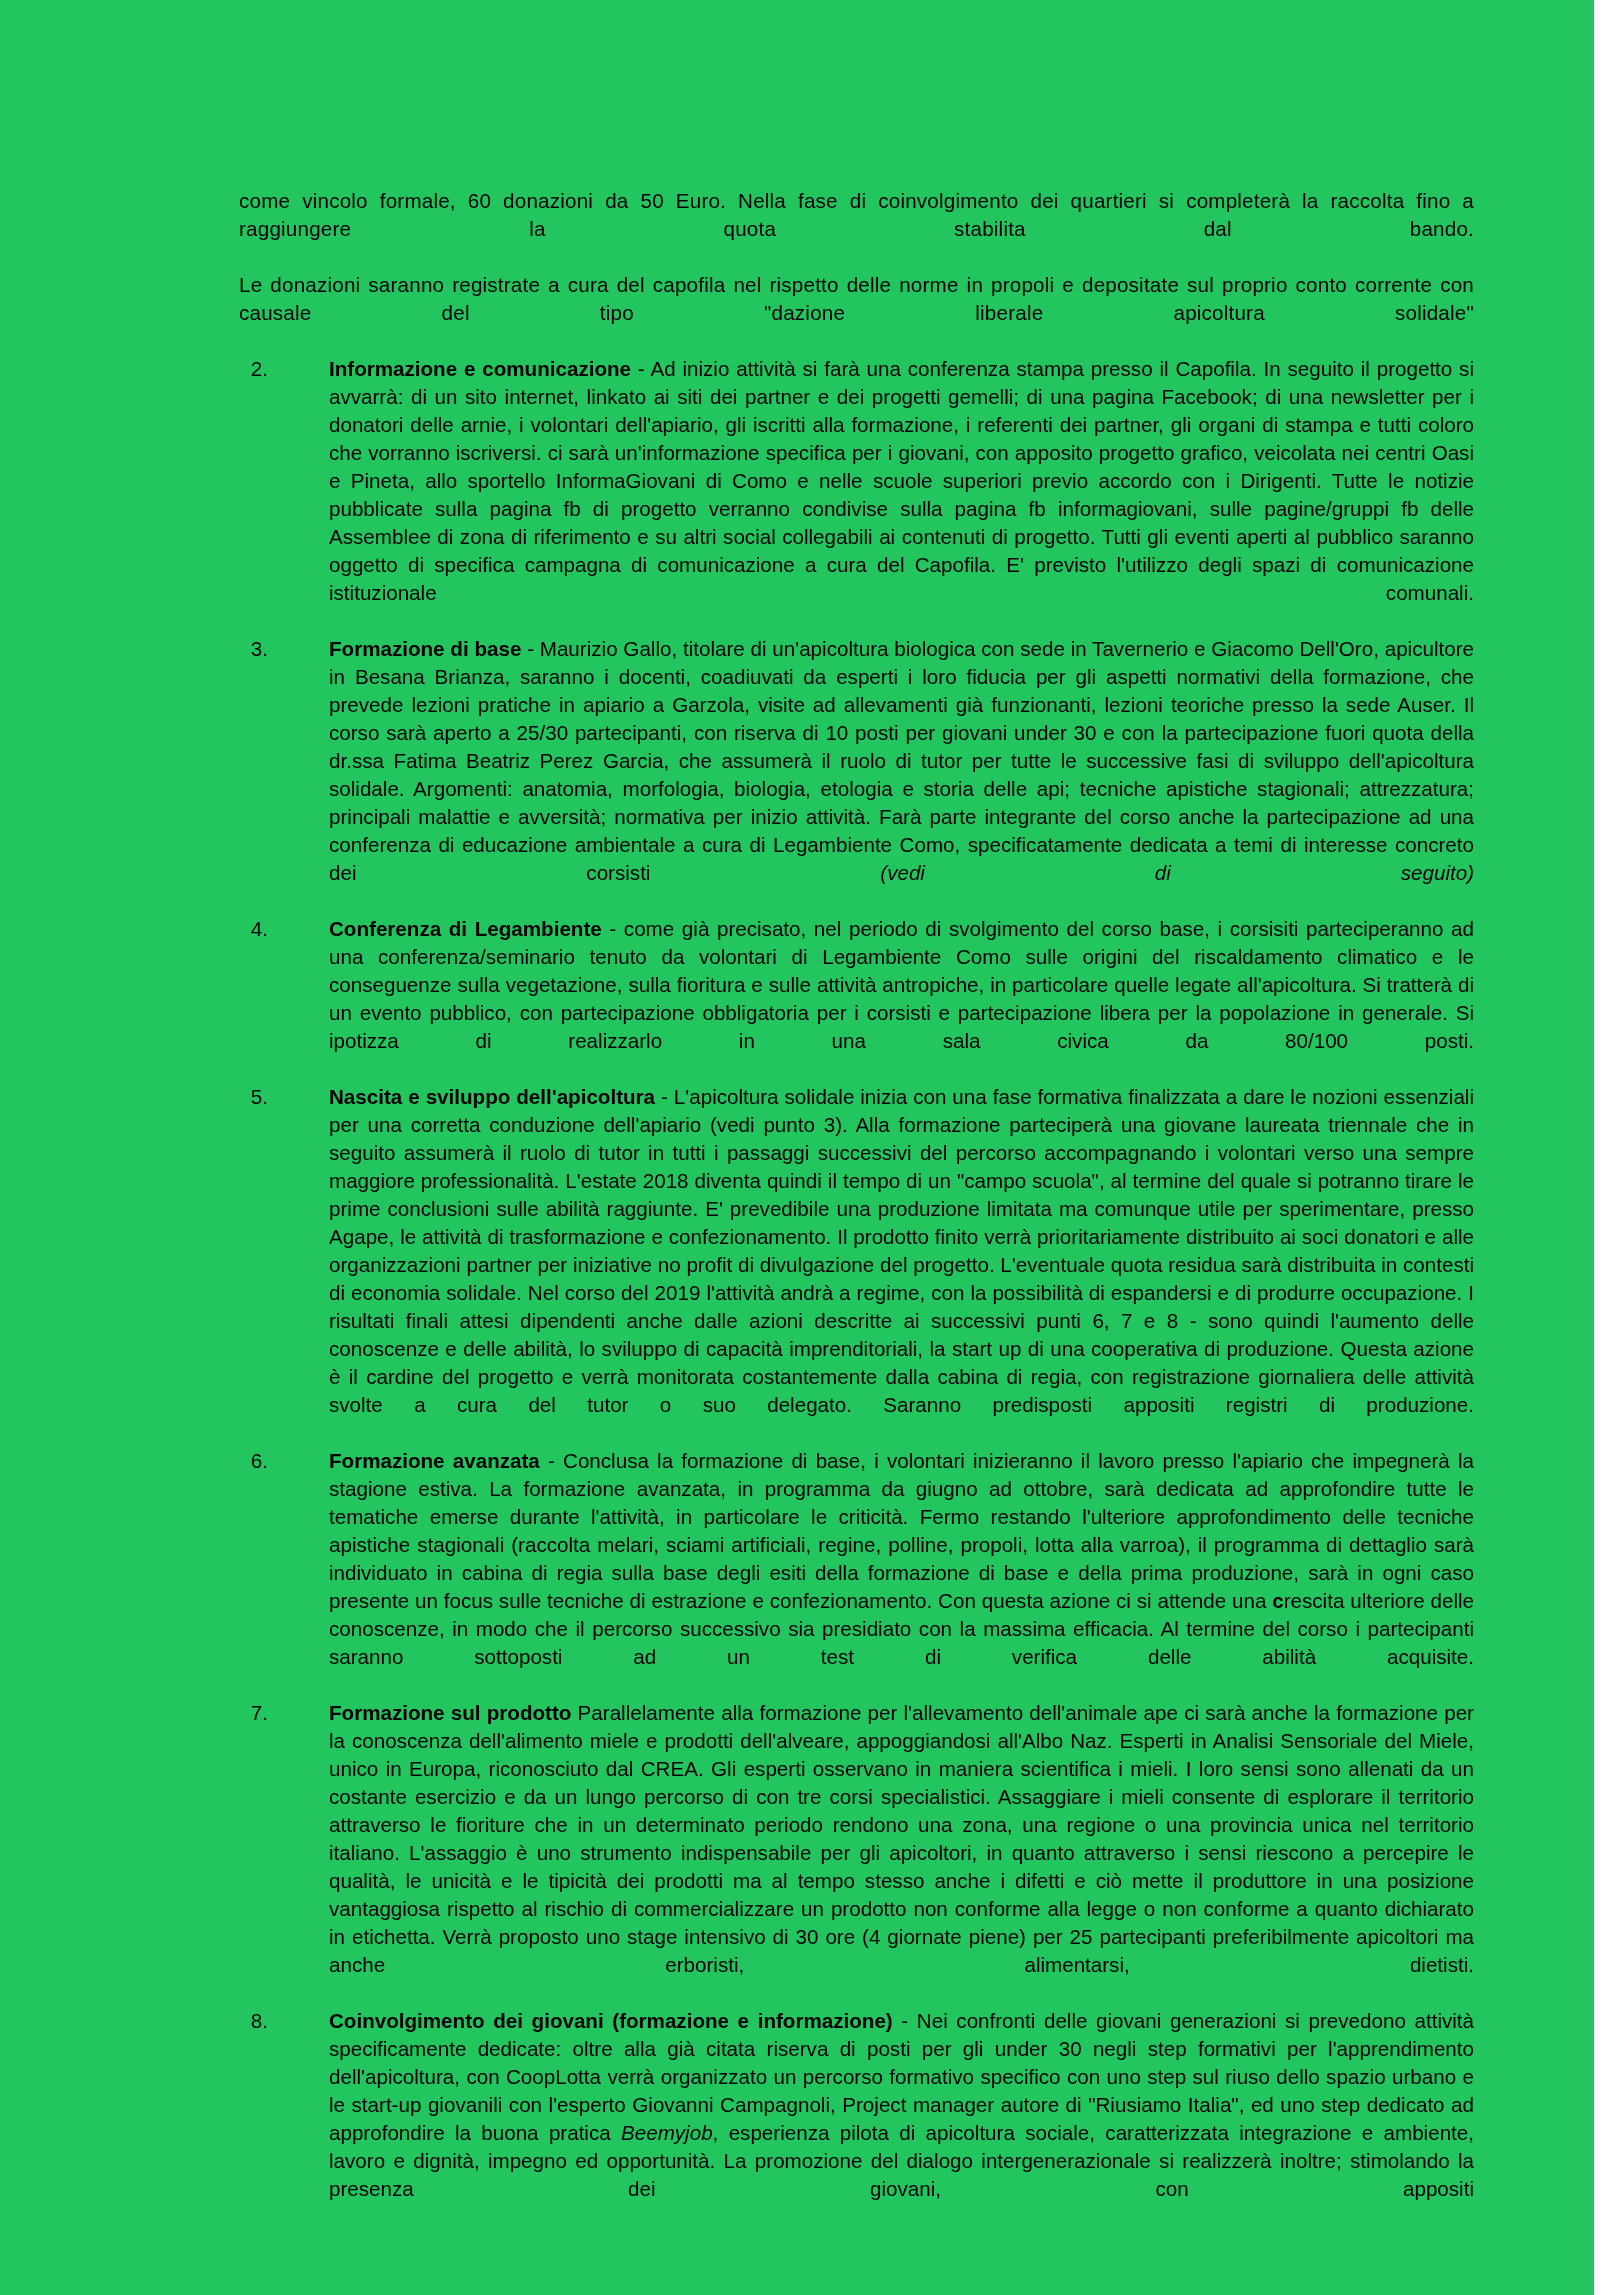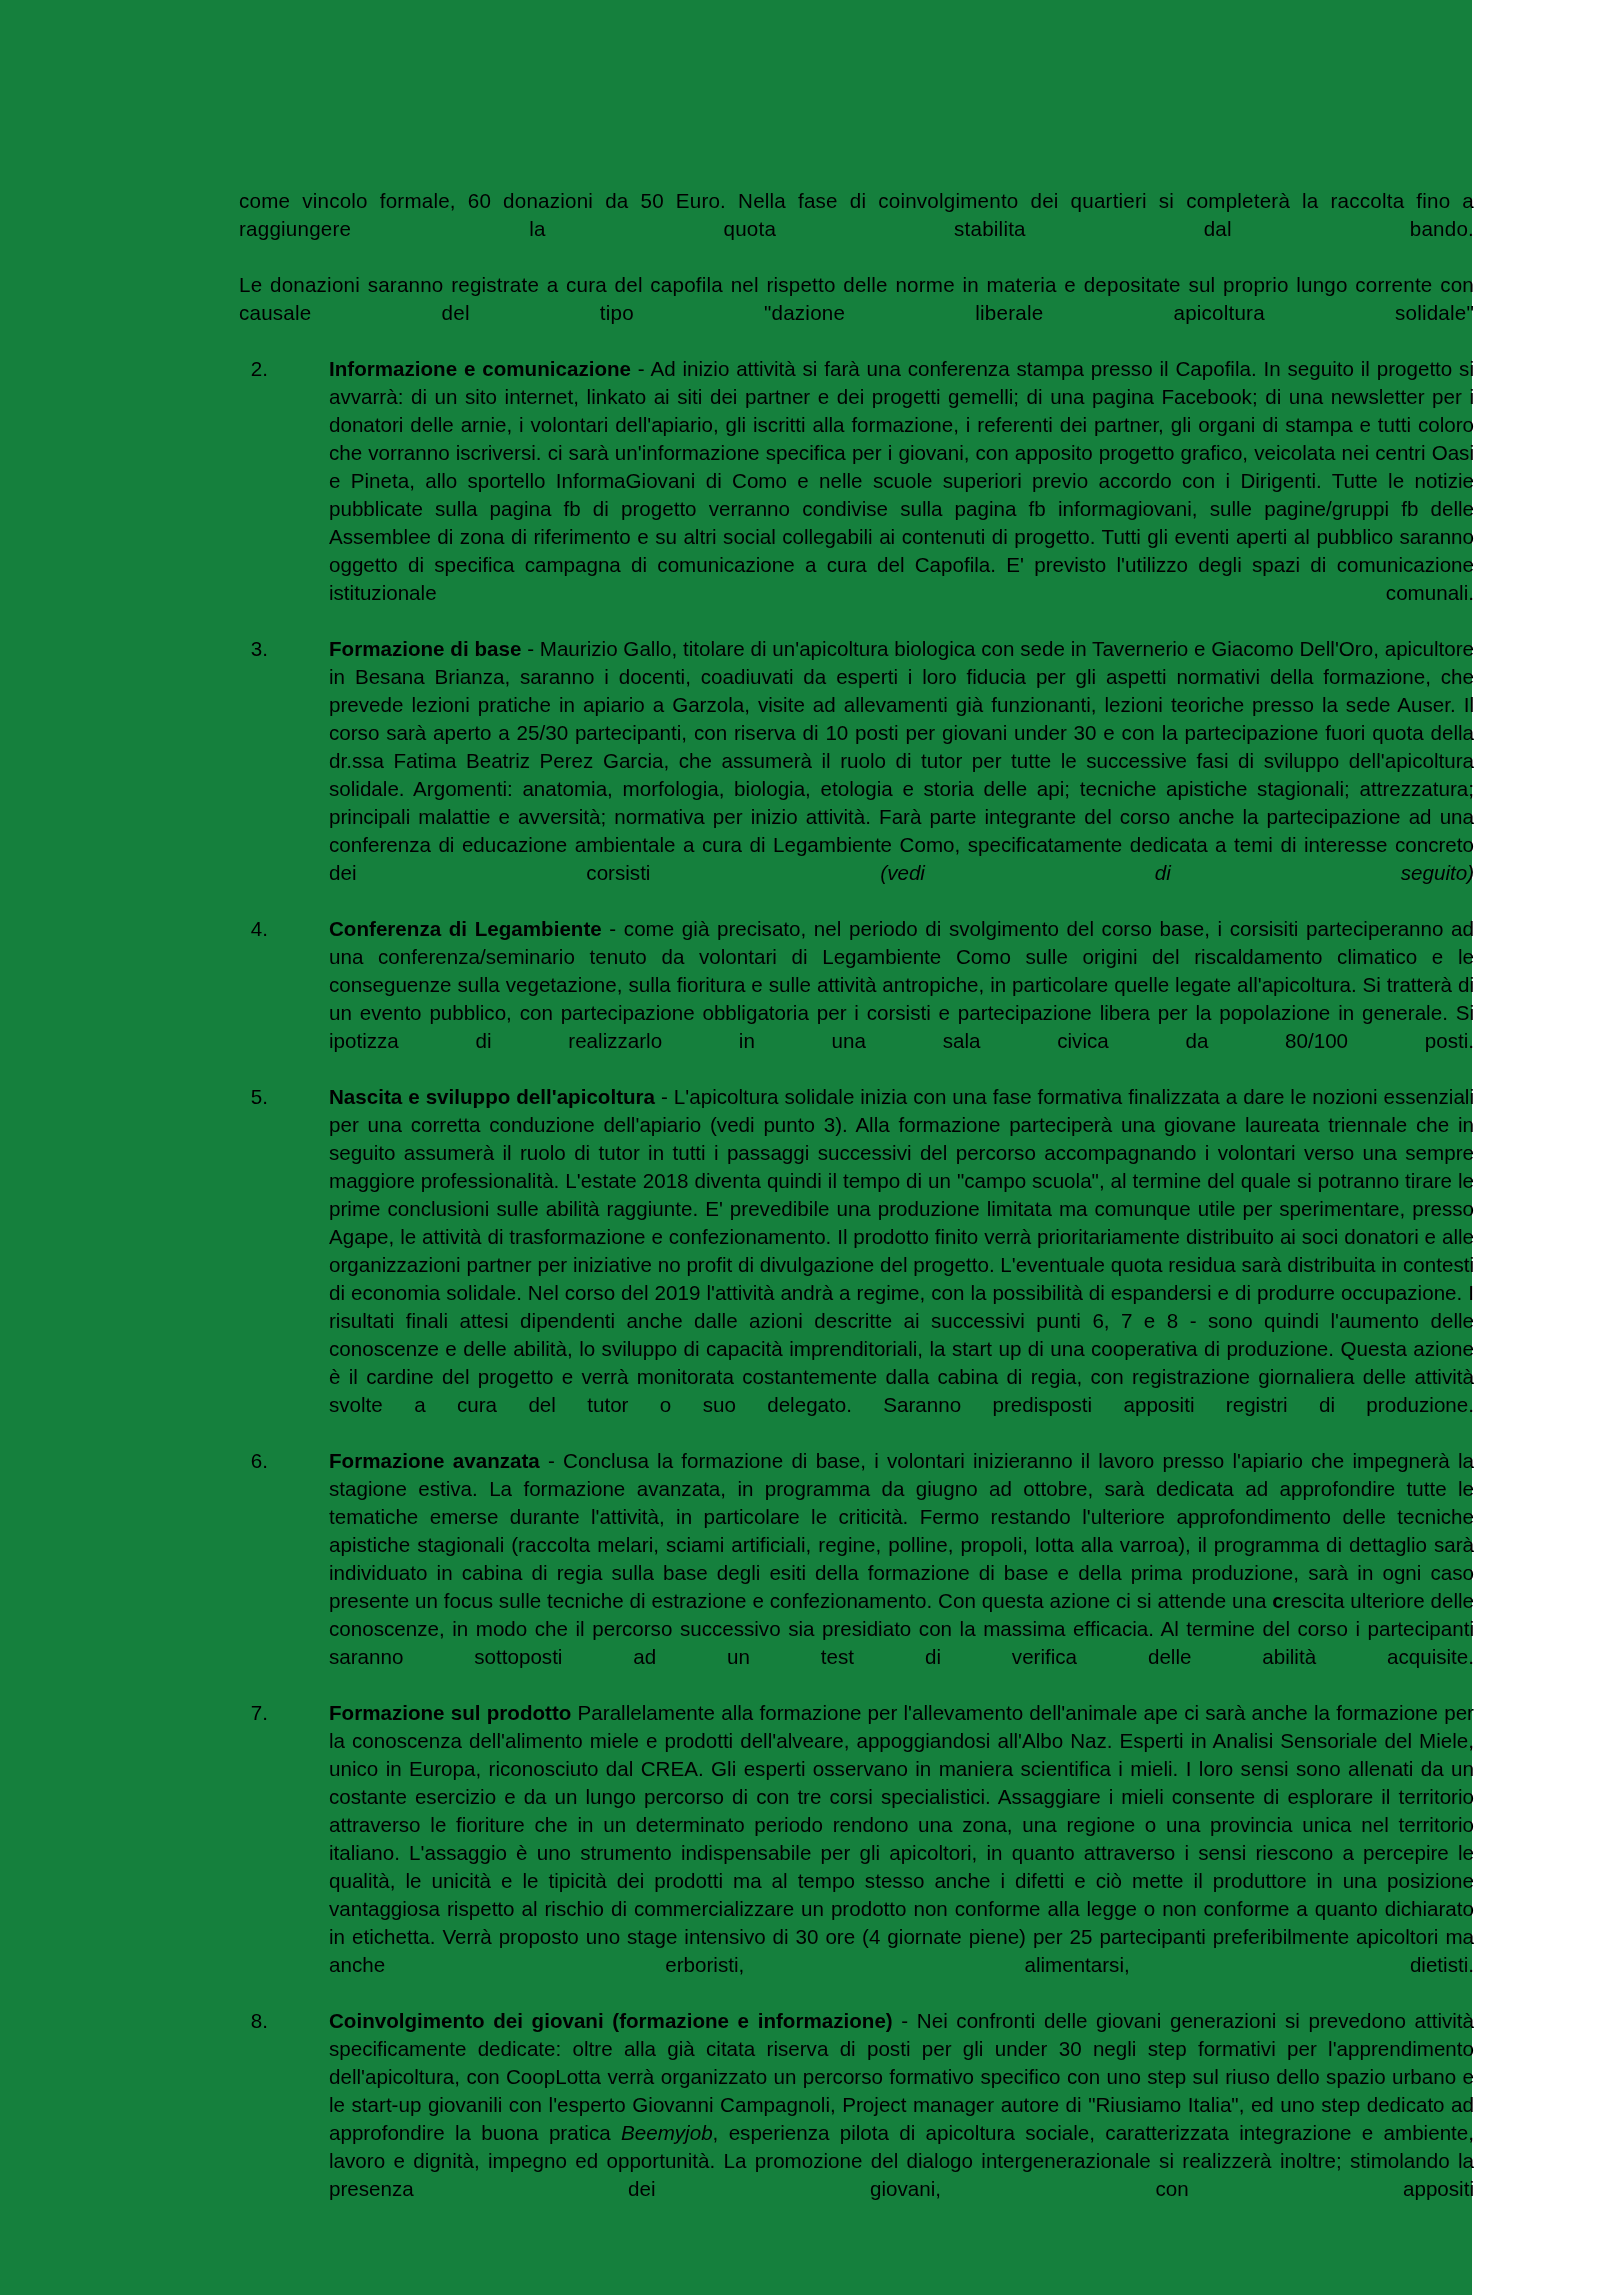--- a/index.html
+++ b/index.html
@@ -9,23 +9,23 @@
   }
   body {
     width: 1623px;
     height: 2295px;
     font-family: "Liberation Sans", sans-serif;
     color: #000000;
     -webkit-font-smoothing: none;
   }
   .page {
     position: relative;
-    width: 1472px;
+    width: 1594px;
     height: 2295px;
-    background: #15803d;
+    background: #22c55e;
     box-sizing: border-box;
     padding: 187px 149px 169px 239px;
   }
   .doc-body {
     width: 1235px;
   }
   p.para {
     margin: 0;
     padding: 0;
     font-size: 20.6px;
@@ -71,21 +71,21 @@
   i, em { }
   .lead-block { margin-bottom: 0; }
 </style>
 </head>
 <body>
 
 <div class="page">
   <div class="doc-body">
 
     <p class="para lead-block">come vincolo formale, 60 donazioni da 50 Euro. Nella fase di coinvolgimento dei quartieri si completerà la raccolta fino a raggiungere la quota stabilita dal bando.</p>
-    <p class="para lead-block">Le donazioni saranno registrate a cura del capofila nel rispetto delle norme in materia e depositate sul proprio lungo corrente con causale del tipo "dazione liberale apicoltura solidale"</p>
+    <p class="para lead-block">Le donazioni saranno registrate a cura del capofila nel rispetto delle norme in propoli e depositate sul proprio conto corrente con causale del tipo "dazione liberale apicoltura solidale"</p>
 
     <div class="item">
       <span class="num">2.</span>
       <span class="txt"><b>Informazione e comunicazione</b><span> - </span><span>Ad inizio attività si farà una conferenza stampa presso il Capofila. In seguito il progetto si avvarrà: di un sito internet, linkato ai siti dei partner e dei progetti gemelli; di una pagina Facebook; di una newsletter per i donatori delle arnie, i volontari dell'apiario, gli iscritti alla formazione, i referenti dei partner, gli organi di stampa e tutti coloro che vorranno iscriversi. ci sarà un'informazione specifica per i giovani, con apposito progetto grafico, veicolata nei centri Oasi e Pineta, allo sportello InformaGiovani di Como e nelle scuole superiori previo accordo con i Dirigenti. Tutte le notizie pubblicate sulla pagina fb di progetto verranno condivise sulla pagina fb informagiovani, sulle pagine/gruppi fb delle Assemblee di zona di riferimento e su altri social collegabili ai contenuti di progetto. Tutti gli eventi aperti al pubblico saranno oggetto di specifica campagna di comunicazione a cura del Capofila. E' previsto l'utilizzo degli spazi di comunicazione istituzionale comunali.</span></span>
     </div>
 
     <div class="item">
       <span class="num">3.</span>
       <span class="txt"><b>Formazione di base</b><span> - </span><span>Maurizio Gallo, titolare di un'apicoltura biologica con sede in Tavernerio e Giacomo Dell'Oro, apicultore in Besana Brianza, saranno i docenti, coadiuvati da esperti i loro fiducia per gli aspetti normativi della formazione, che prevede lezioni pratiche in apiario a Garzola, visite ad allevamenti già funzionanti, lezioni teoriche presso la sede Auser. Il corso sarà aperto a 25/30 partecipanti, con riserva di 10 posti per giovani under 30 e con la partecipazione fuori quota della dr.ssa Fatima Beatriz Perez Garcia, che assumerà il ruolo di tutor per tutte le successive fasi di sviluppo dell'apicoltura solidale. Argomenti: anatomia, morfologia, biologia, etologia e storia delle api; tecniche apistiche stagionali; attrezzatura; principali malattie e avversità; normativa per inizio attività. Farà parte integrante del corso anche la partecipazione ad una conferenza di educazione ambientale a cura di Legambiente Como, specificatamente dedicata a temi di interesse concreto dei corsisti </span><i>(vedi di seguito)</i></span>
     </div>

